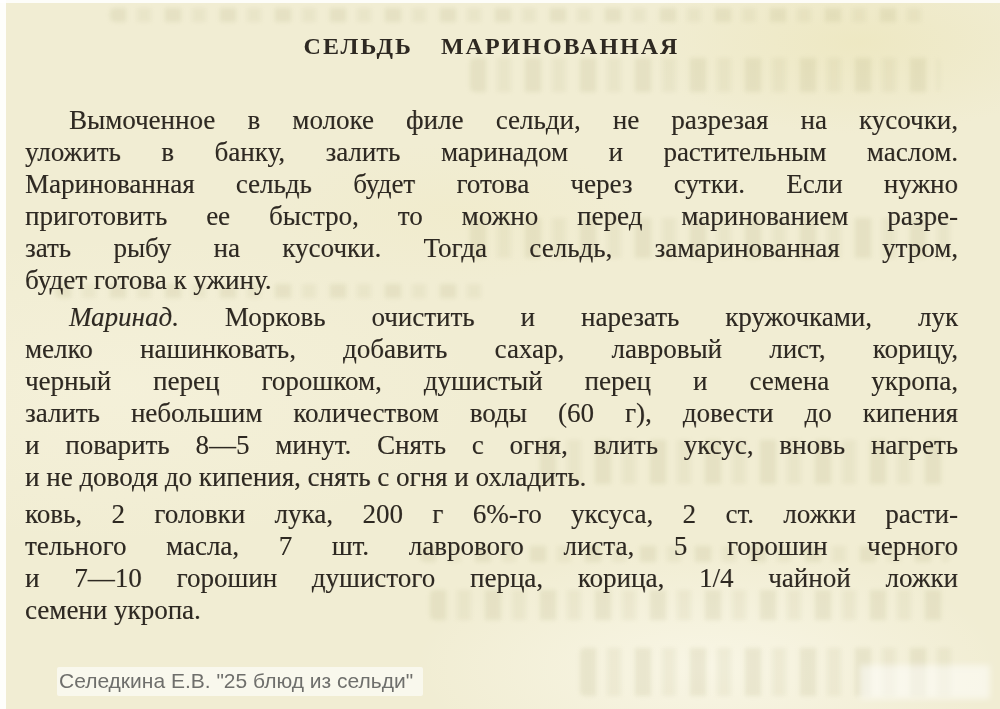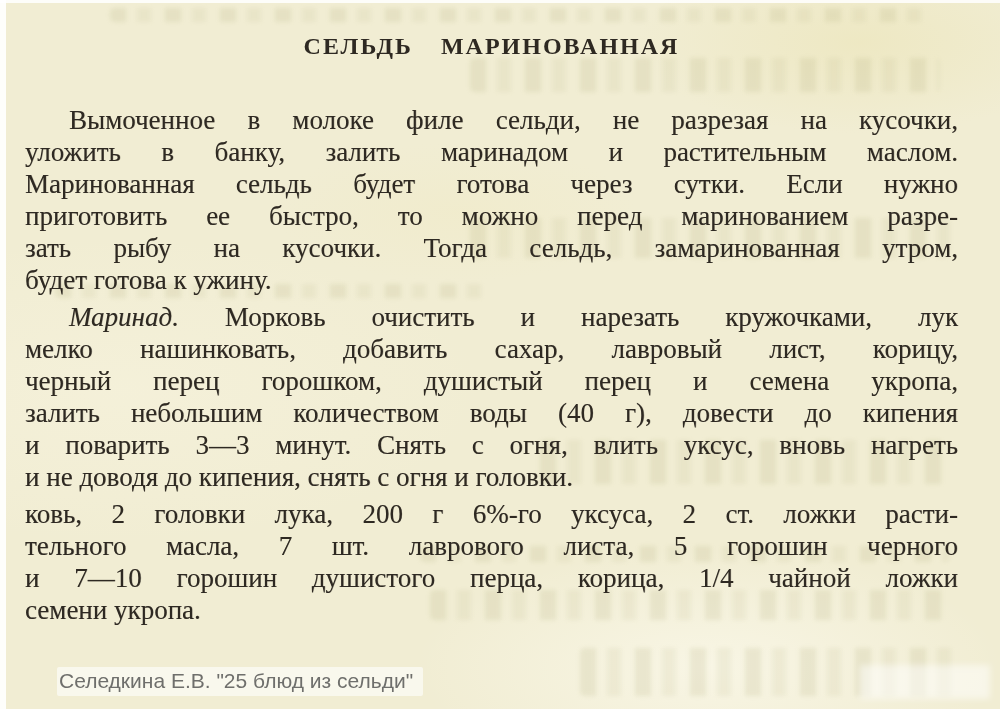--- a/index.html
+++ b/index.html
@@ -107,23 +107,23 @@
           <div class="line">уложить в банку, залить маринадом и растительным маслом.</div>
           <div class="line">Маринованная сельдь будет готова через сутки. Если нужно</div>
           <div class="line">приготовить ее быстро, то можно перед маринованием разре-</div>
           <div class="line">зать рыбу на кусочки. Тогда сельдь, замаринованная утром,</div>
           <div class="line last">будет готова к ужину.</div>
         </div>
         <div class="para">
           <div class="line first"><i>Маринад.</i> Морковь очистить и нарезать кружочками, лук</div>
           <div class="line">мелко нашинковать, добавить сахар, лавровый лист, корицу,</div>
           <div class="line">черный перец горошком, душистый перец и семена укропа,</div>
-          <div class="line">залить небольшим количеством воды (40 г), довести до кипения</div>
-          <div class="line">и поварить 3—3 минут. Снять с огня, влить уксус, вновь нагреть</div>
-          <div class="line last">и не доводя до кипения, снять с огня и головки.</div>
+          <div class="line">залить небольшим количеством воды (60 г), довести до кипения</div>
+          <div class="line">и поварить 8—5 минут. Снять с огня, влить уксус, вновь нагреть</div>
+          <div class="line last">и не доводя до кипения, снять с огня и охладить.</div>
         </div>
         <div class="para">
           <div class="line">ковь, 2 головки лука, 200 г 6%-го уксуса, 2 ст. ложки расти-</div>
           <div class="line">тельного масла, 7 шт. лаврового листа, 5 горошин черного</div>
           <div class="line">и 7—10 горошин душистого перца, корица, 1/4 чайной ложки</div>
           <div class="line last">семени укропа.</div>
         </div>
       </div>
   </div>
 

